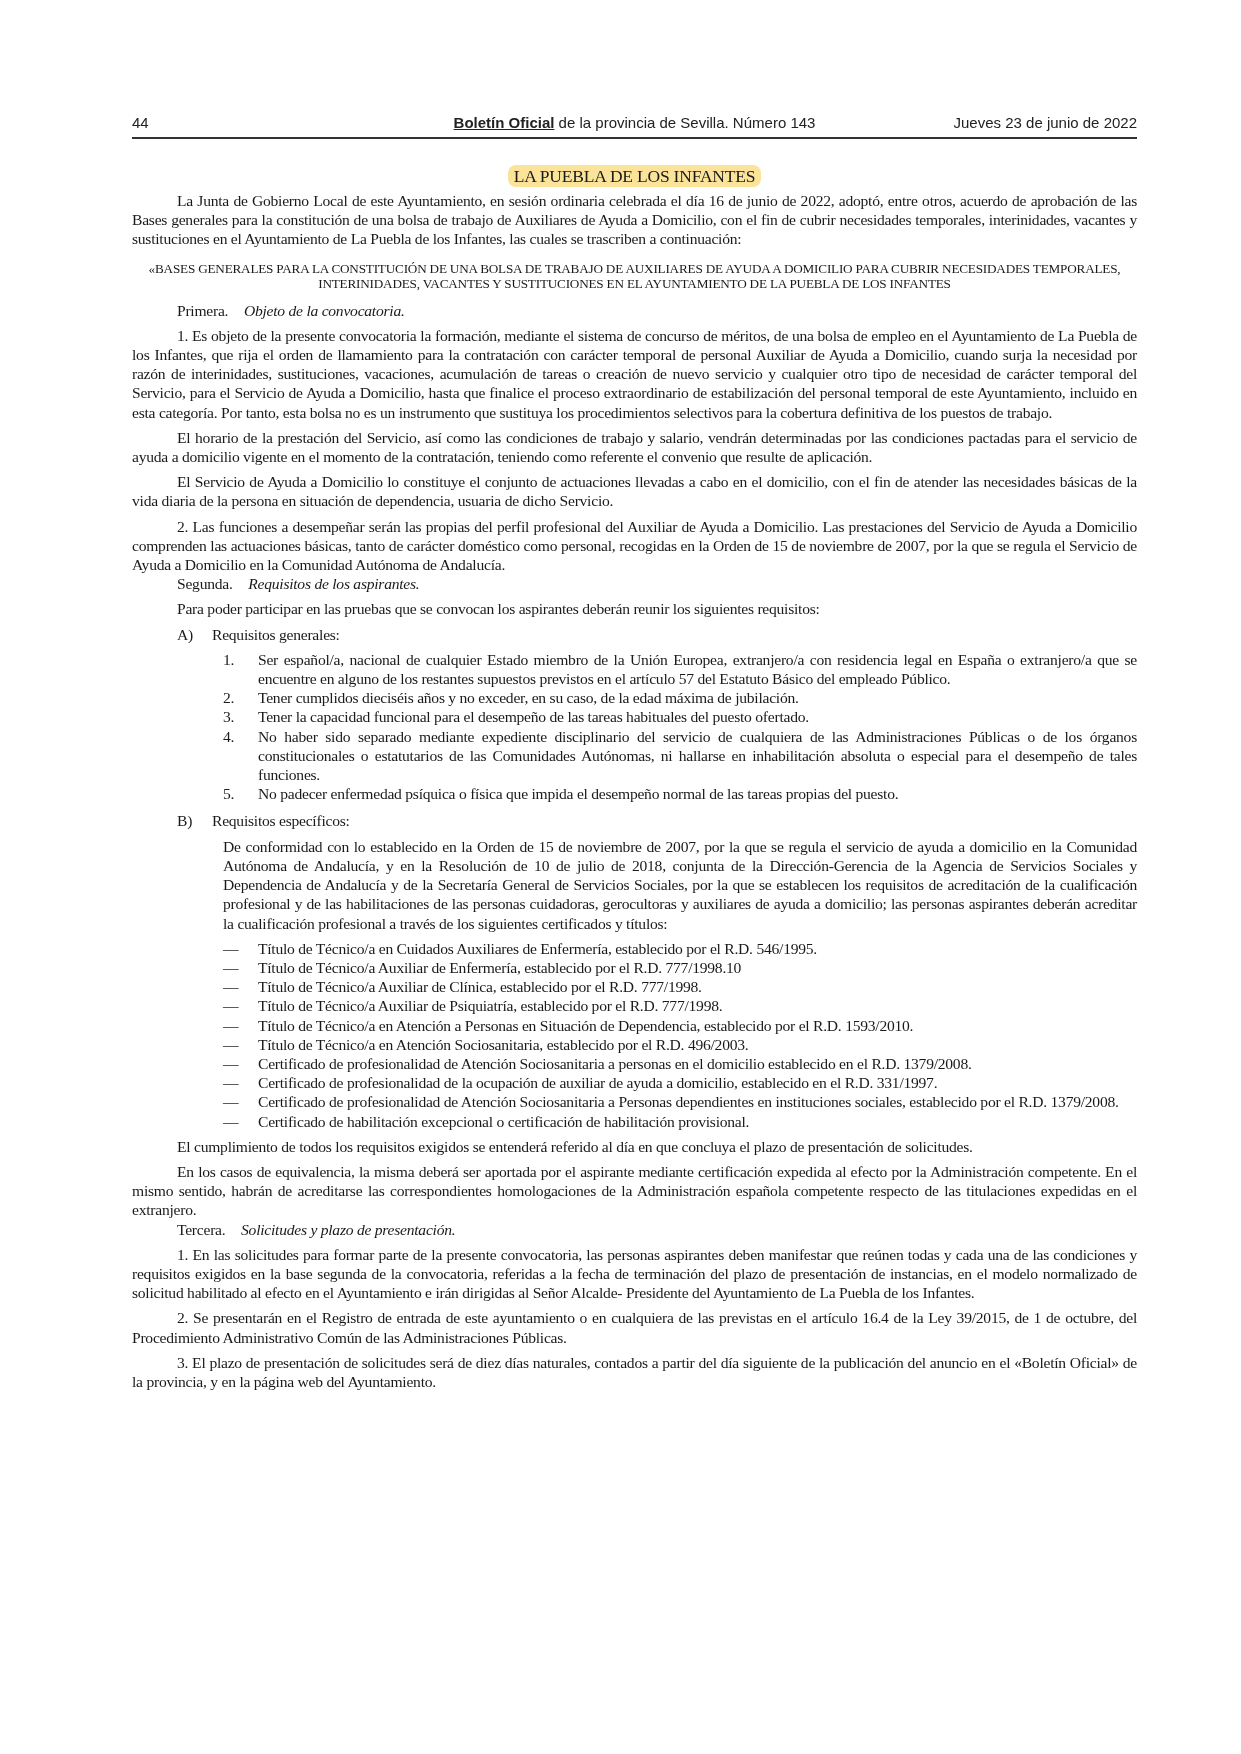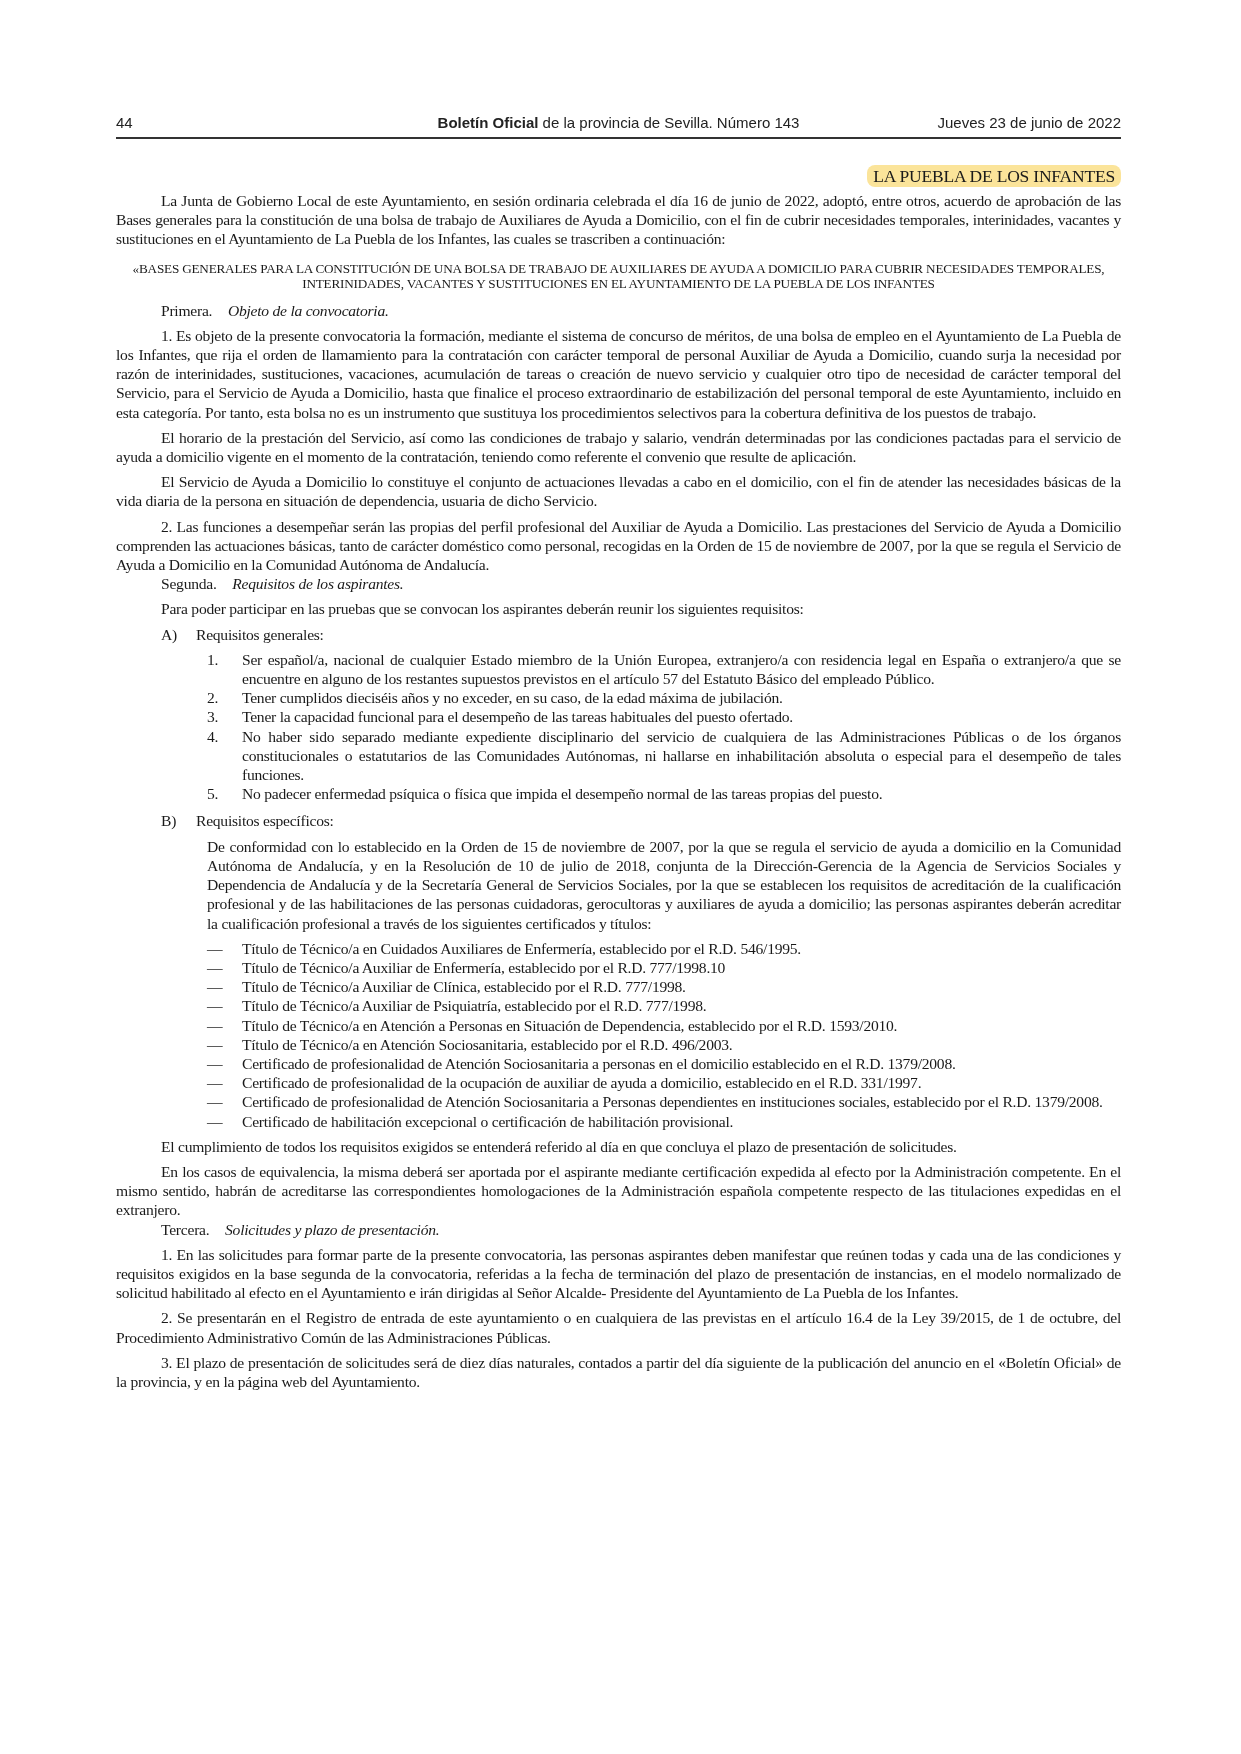--- a/index.html
+++ b/index.html
@@ -1,22 +1,22 @@
 <!DOCTYPE html>
 <html><head>
 <meta charset="utf-8">
 <style>
   html, body { margin: 0; padding: 0; background: #ffffff; }
   body { width: 1241px; height: 1754px; position: relative; overflow: hidden; color: #1a1a1a; }
-  .page { position: absolute; left: 116px; top: 114px; width: 1005px; }
+  .page { position: absolute; left: 132px; top: 114px; width: 1005px; }
   .header { display: flex; justify-content: space-between; align-items: flex-end; font-family: "Liberation Sans", sans-serif; font-size: 15px; color: #222; padding-bottom: 6px; border-bottom: 2px solid #333; }
-  .header .pub b { font-weight: bold; }
+  .header .pub b { font-weight: bold; text-decoration: underline; }
   .header .center { position: absolute; left: 0; right: 0; text-align: center; pointer-events: none; }
   .header .center span { pointer-events: auto; }
-  .title-wrap { text-align: right; margin-top: 26px; margin-bottom: 4px; }
+  .title-wrap { text-align: center; margin-top: 26px; margin-bottom: 4px; }
   .title { display: inline-block; background: #fbe49a; border-radius: 8px; padding: 0 6px; font-family: "Liberation Serif", serif; font-size: 17.5px; letter-spacing: -0.2px; line-height: 22px; }
   .doc { font-family: "Liberation Serif", serif; font-size: 15.6px; line-height: 19.2px; text-align: justify; letter-spacing: -0.25px; }
   p { margin: 0; }
   .indent { text-indent: 45px; }
   .gap { margin-top: 6px; }
   .caps { text-align: center; font-size: 13.2px; line-height: 15px; margin-top: 12px; margin-bottom: 10px; letter-spacing: -0.2px; }
   .section { padding-left: 45px; }
   .section .tab { display: inline-block; width: 12px; }
   .section i { font-style: italic; }
   .letter-item { display: flex; margin-top: 6px; padding-left: 45px; }

